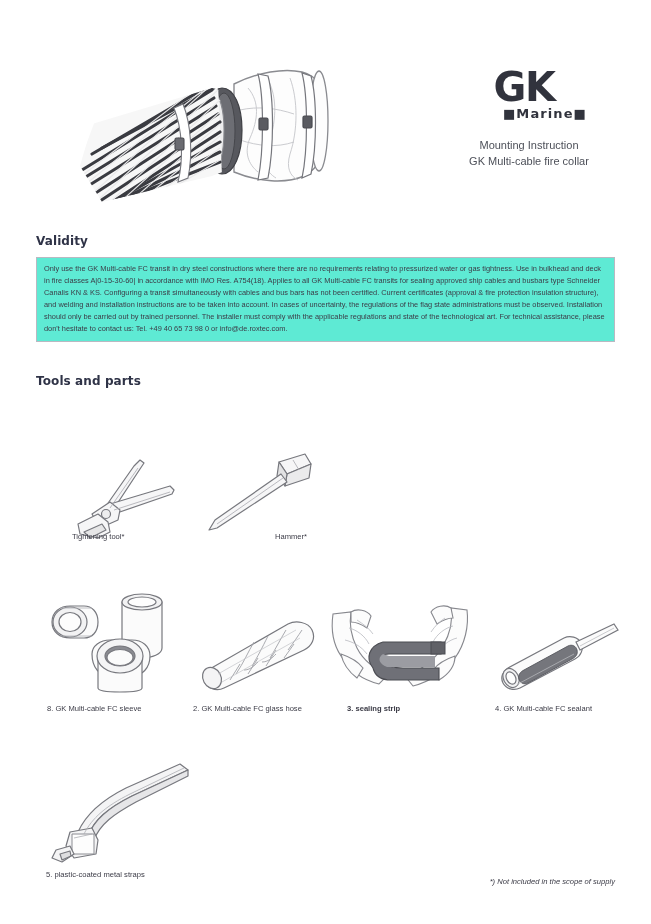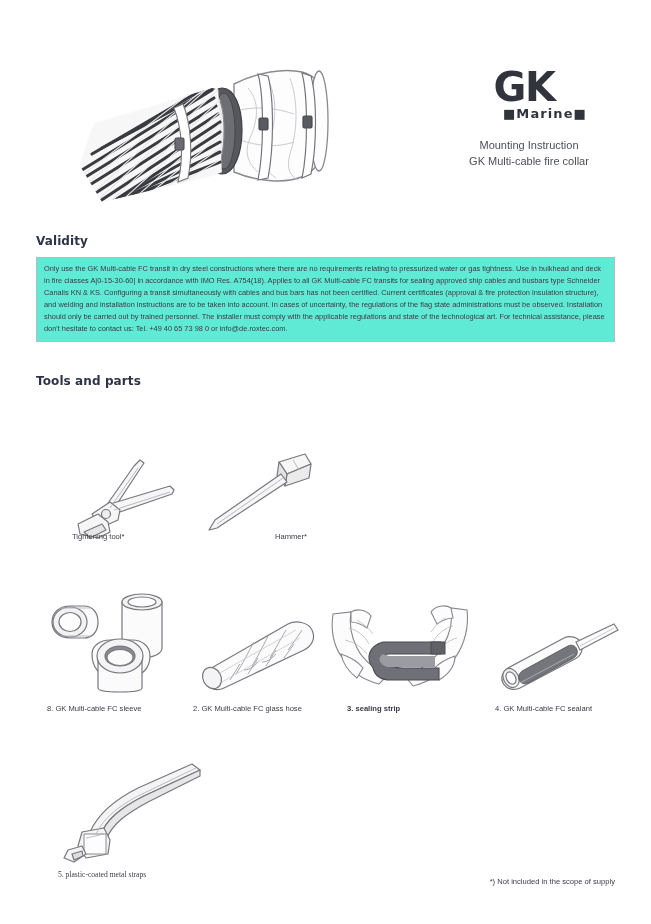--- a/index.html
+++ b/index.html
@@ -107,20 +107,21 @@
     white-space: nowrap;
   }
 
   .footnote {
     position: absolute;
     right: 36px;
     top: 877px;
     font-size: 7.6px;
     color: #3b3b46;
     white-space: nowrap;
+    font-style: italic;
   }
 
   svg { display: block; overflow: visible; }
 </style>
 </head>
 <body>
 
 <div class="header">
 
   <div class="hero-art">
@@ -374,21 +375,21 @@
                C26 63 22 61 21 57 C20 53 22 50 26 48 Z" fill="#75767c" stroke="#54555b" stroke-width="0.9"></path>
       <g fill="none" stroke="#b8b9bd" stroke-width="0.75">
         <path d="M20 62 L76 32"></path>
         <path d="M82 24 L116 6"></path>
       </g>
     </svg>
   </div>
   <div class="caption" style="left:5px; top:112px;">4. GK Multi-cable FC sealant</div>
 </div>
 
-<div class="cell" style="left:52px; top:758px; width:200px; height:130px;font-family:Liberation Serif, serif;">
+<div class="cell" style="left:40px; top:758px; width:200px; height:130px;">
   <div class="art" style="left:0px; top:0px;">
     <svg width="150" height="106" viewBox="0 0 150 106">
       <g fill="#f4f4f5" stroke="#77787e" stroke-width="1.2" stroke-linejoin="round">
 
         <path d="M38 74 C46 56 62 42 86 30 L140 6 L148 12 L92 38 C68 50 54 62 48 78 Z"></path>
         <path d="M48 78 C54 62 68 50 92 38 L148 12 L148 18 L96 44 C74 56 60 66 54 82 Z" fill="#e6e6e8"></path>
 
         <path d="M30 74 L52 70 L58 82 L56 96 L34 100 L26 88 Z"></path>
         <rect x="32" y="76" width="22" height="20" fill="#fdfdfd" stroke="#8b8c92" stroke-width="1"></rect>
 

